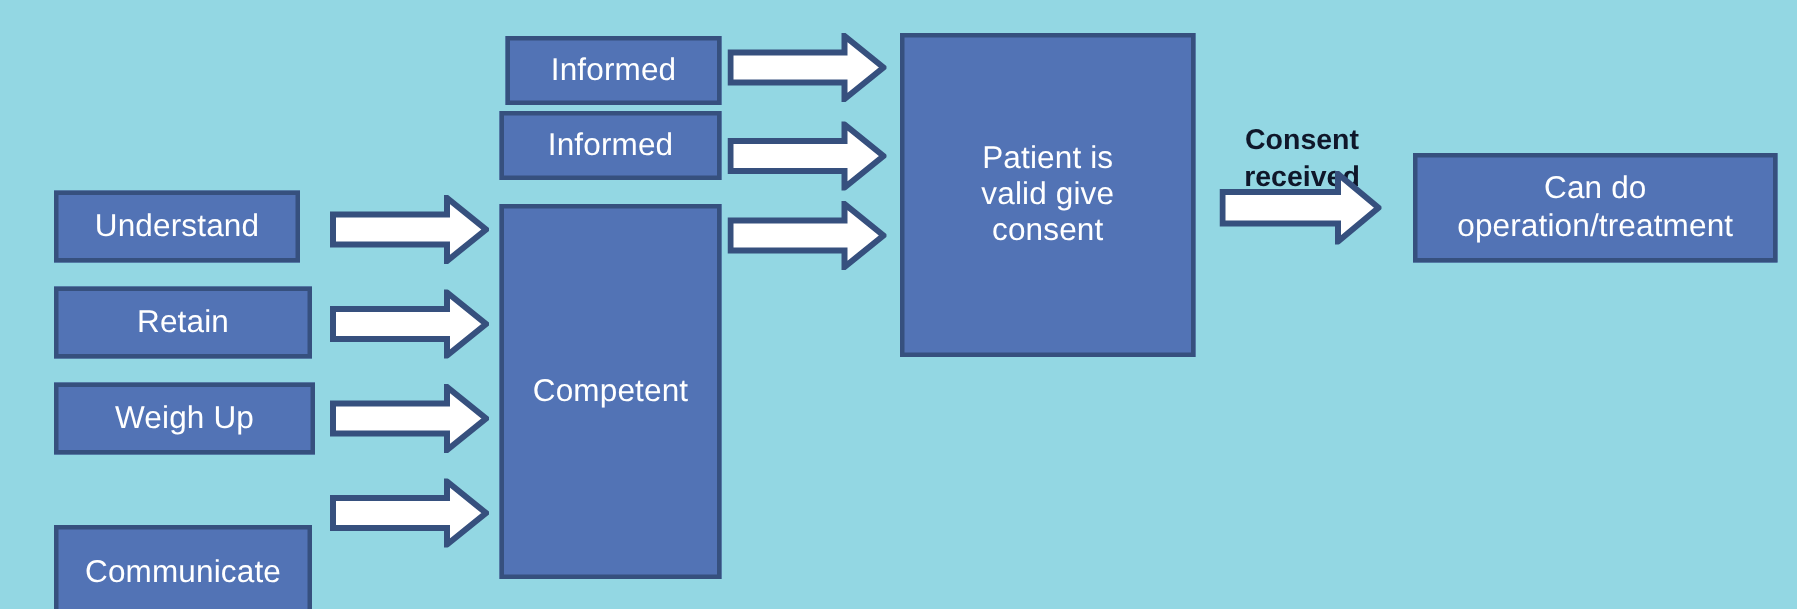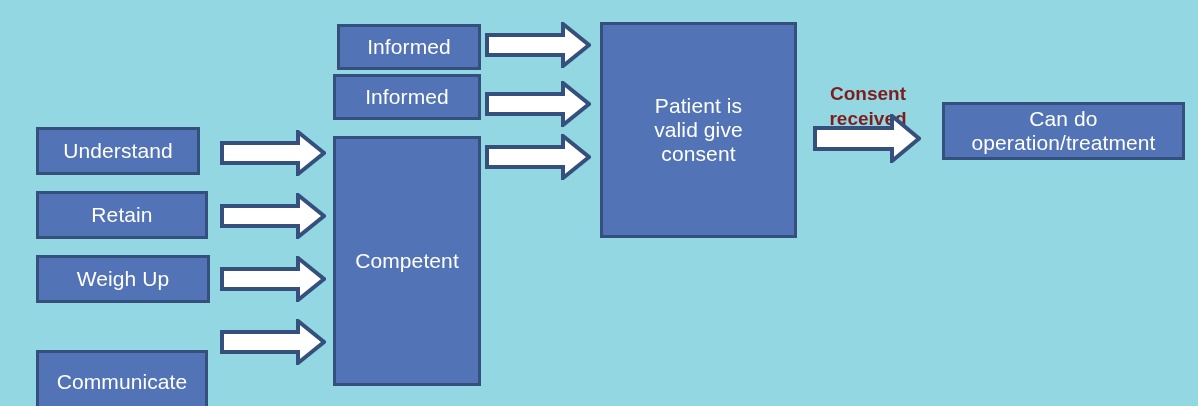--- a/index.html
+++ b/index.html
@@ -41,21 +41,21 @@
   .arrow {
     position: absolute;
   }
   .arrow svg {
     display: block;
     width: 100%;
     height: 100%;
   }
   .caption {
     position: absolute;
-    color: #7f1d1d;
+    color: #0f172a;
     font-weight: bold;
     font-size: 19px;
     line-height: 1.28;
     text-align: center;
     white-space: pre-line;
   }
 </style>
 </head>
 <body>
 
@@ -138,17 +138,17 @@
   <div class="caption" style="left:806px; top:58px; width:124px;">
     <span>Consent received</span>
   </div>
 
   <div class="arrow" style="left:813px; top:114px; width:108px; height:49px;">
     <svg viewBox="0 0 108 49" preserveAspectRatio="none">
       <polygon points="2,14 79,14 79,2 106,24.5 79,47 79,35 2,35" fill="#ffffff" stroke="#36507e" stroke-width="4" stroke-linejoin="miter"></polygon>
     </svg>
   </div>
 
-  <div class="node" style="left:942px; top:102px; width:243px; height:58px; padding:0 8px;">
+  <div class="node" style="left:942px; top:102px; width:243px; height:73px; padding:0 8px;">
     <span>Can do operation/treatment</span>
   </div>
 
 </div>
 
 </body></html>

